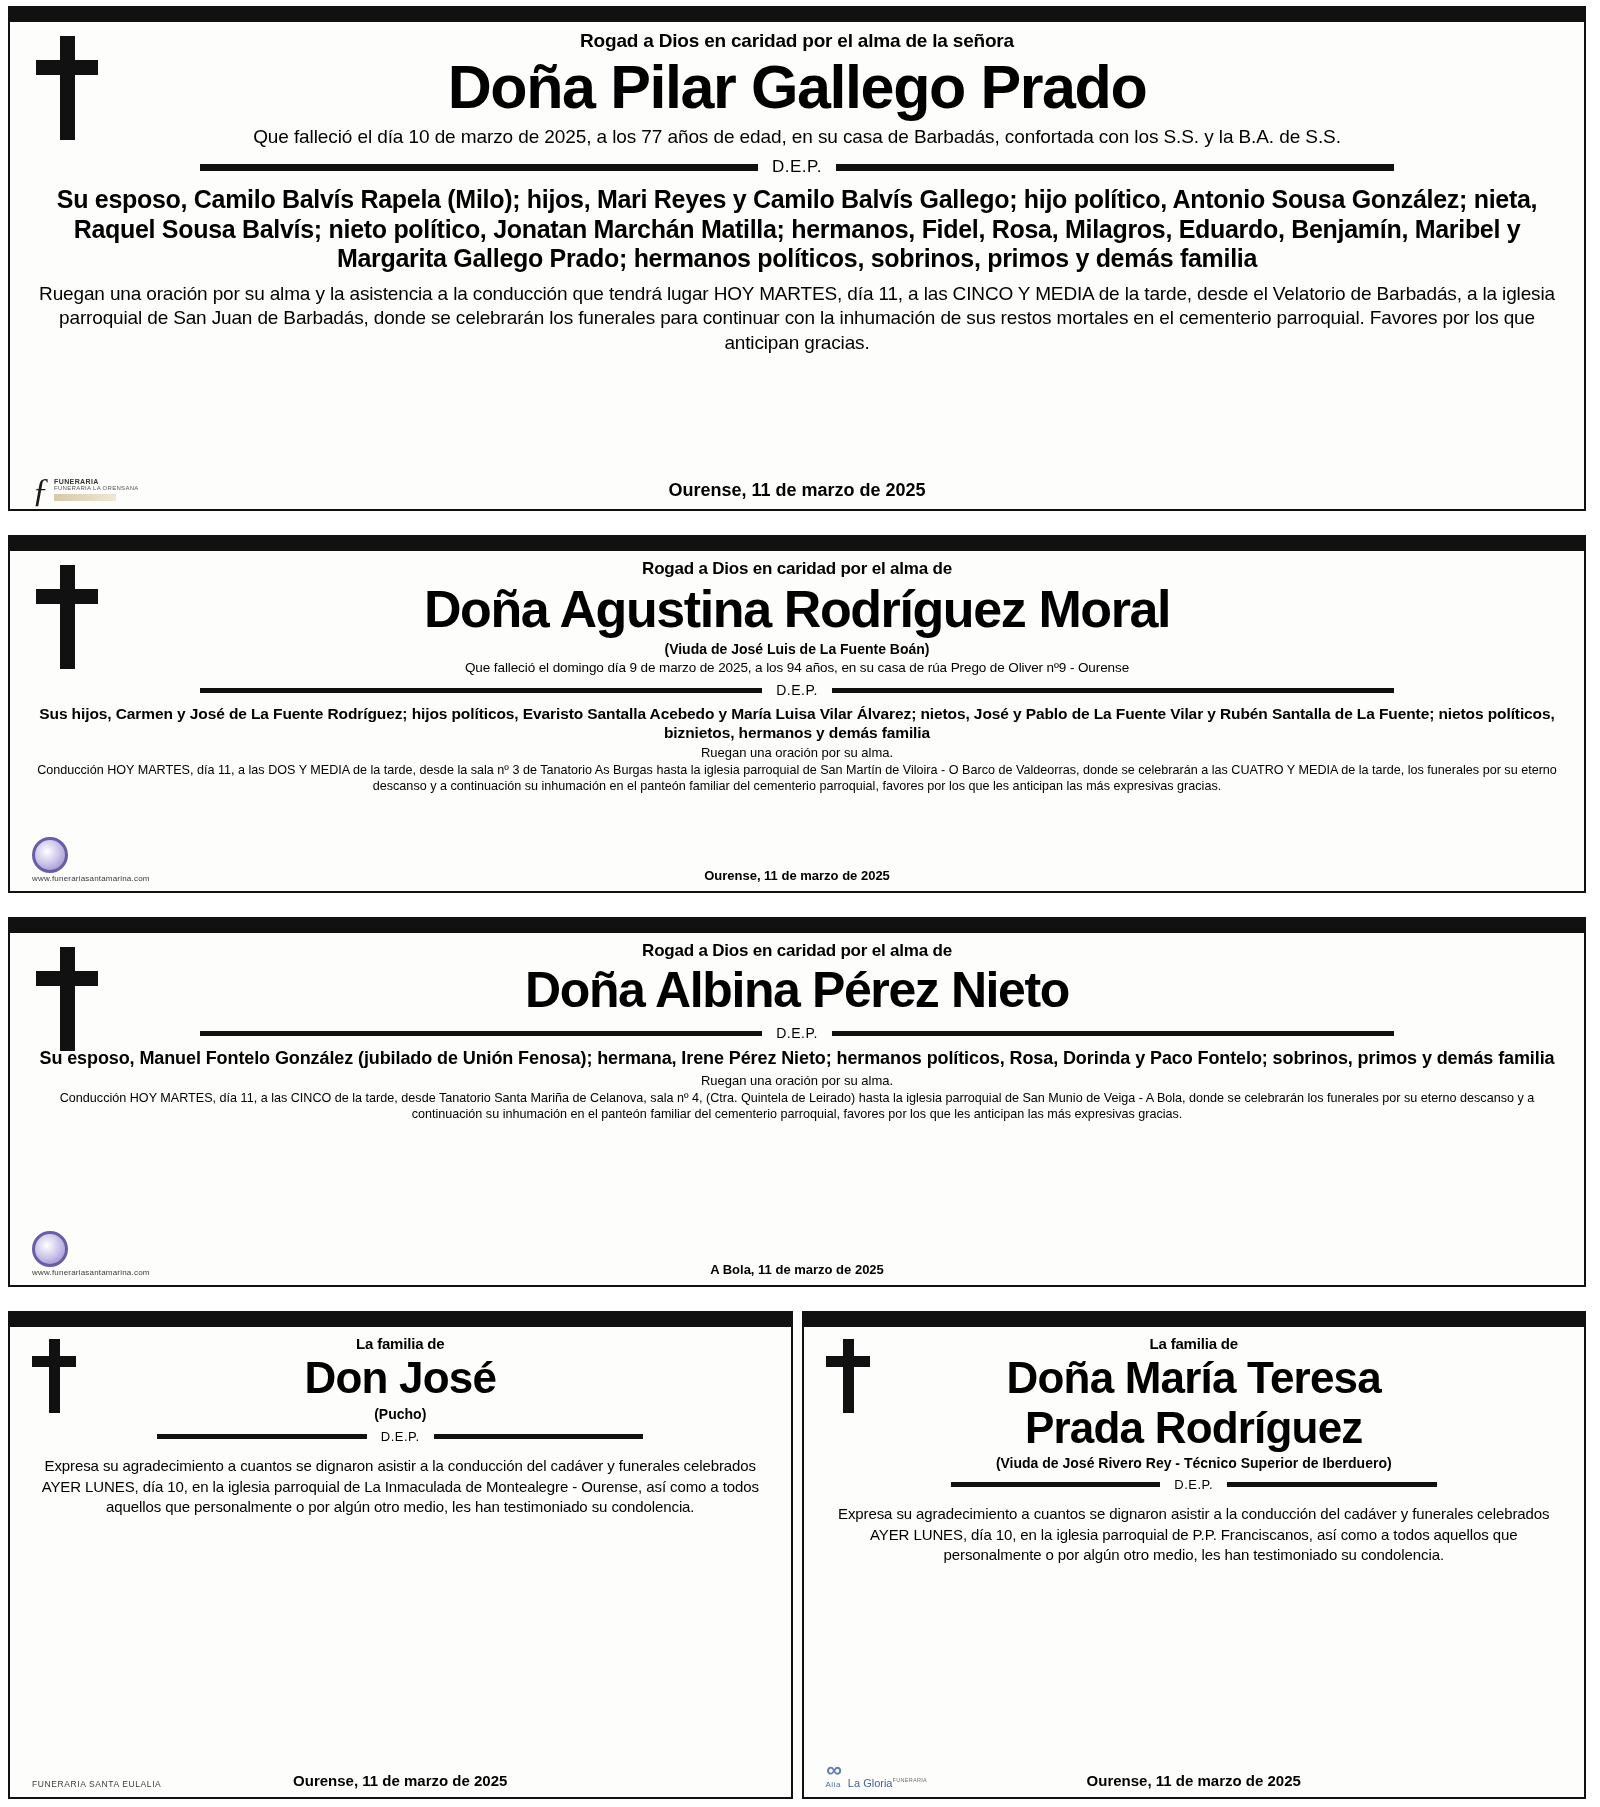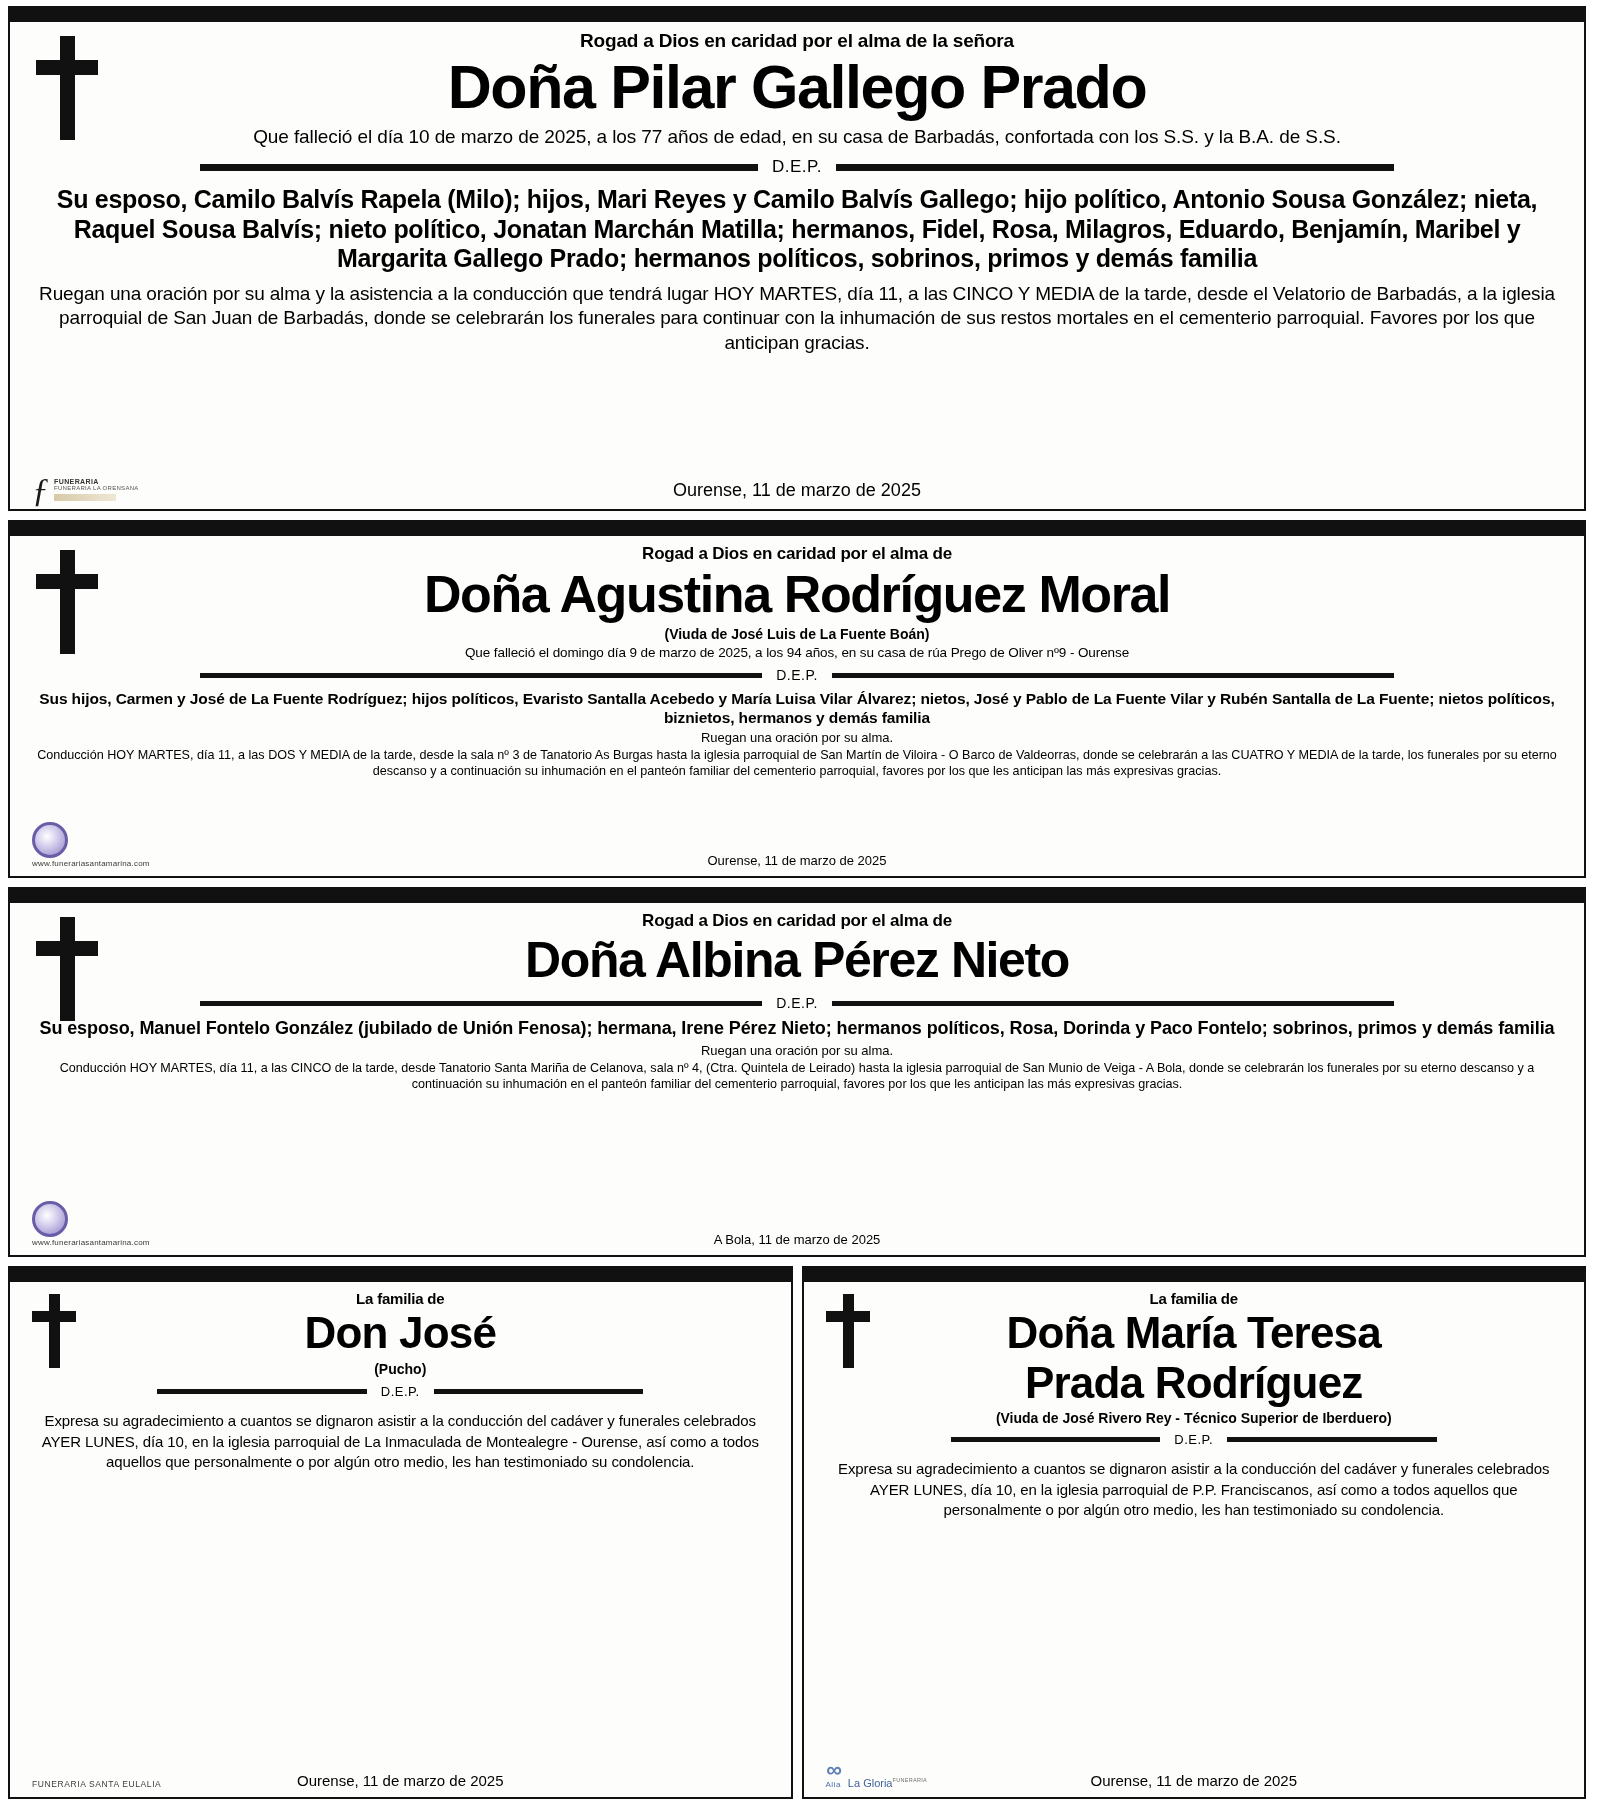--- a/index.html
+++ b/index.html
@@ -14,21 +14,21 @@
     color: #000000;
     -webkit-font-smoothing: antialiased;
   }
   .page {
     width: 1600px;
     height: 1807px;
     box-sizing: border-box;
     padding: 6px 14px 8px 8px;
     display: flex;
     flex-direction: column;
-    gap: 9px;
+    gap: 24px;
     background: #ffffff;
   }
 
   
   .obit {
     border: 2px solid #111;
     background: #fdfdfb;
     box-sizing: border-box;
     position: relative;
     display: flex;
@@ -175,21 +175,21 @@
   }
   .details.sm {
     font-size: 12.6px;
     line-height: 1.28;
     letter-spacing: 0;
     margin: 1px 0 3px 0;
   }
 
   .place-date {
     text-align: right;
-    font-weight: normal;
+    font-weight: bold;
     font-size: 18px;
     margin: 6px 0 2px 0;
   }
   .place-date.sm { font-size: 13px; margin: 3px 0 2px 0; }
   .place-date.md { font-size: 15px; margin: 5px 0 2px 0; }
 
   .footer-row {
     display: flex;
     align-items: flex-end;
     justify-content: center;

